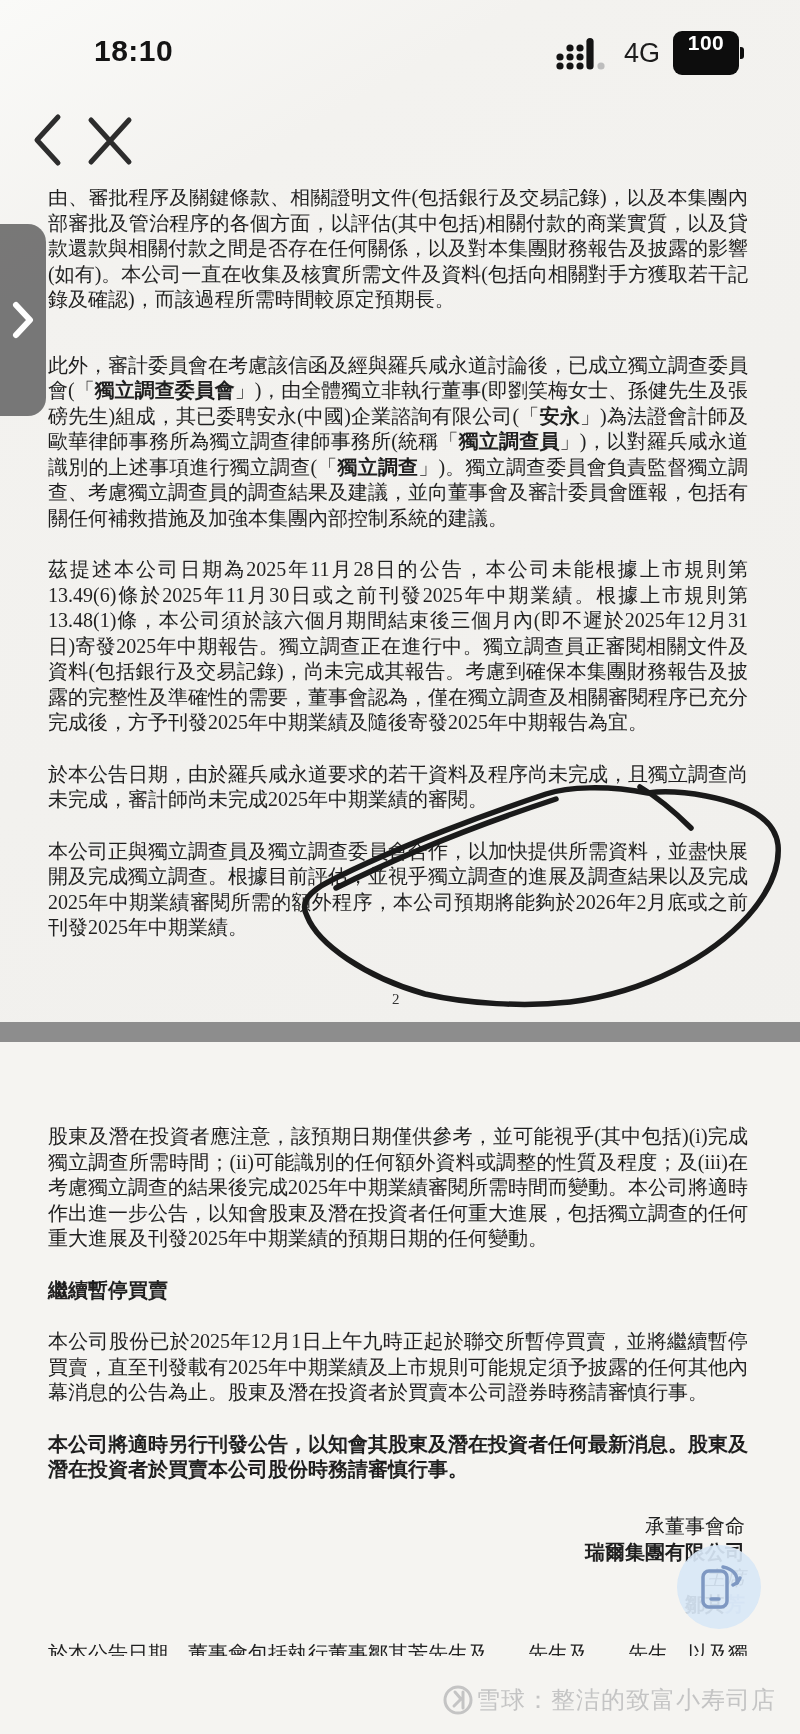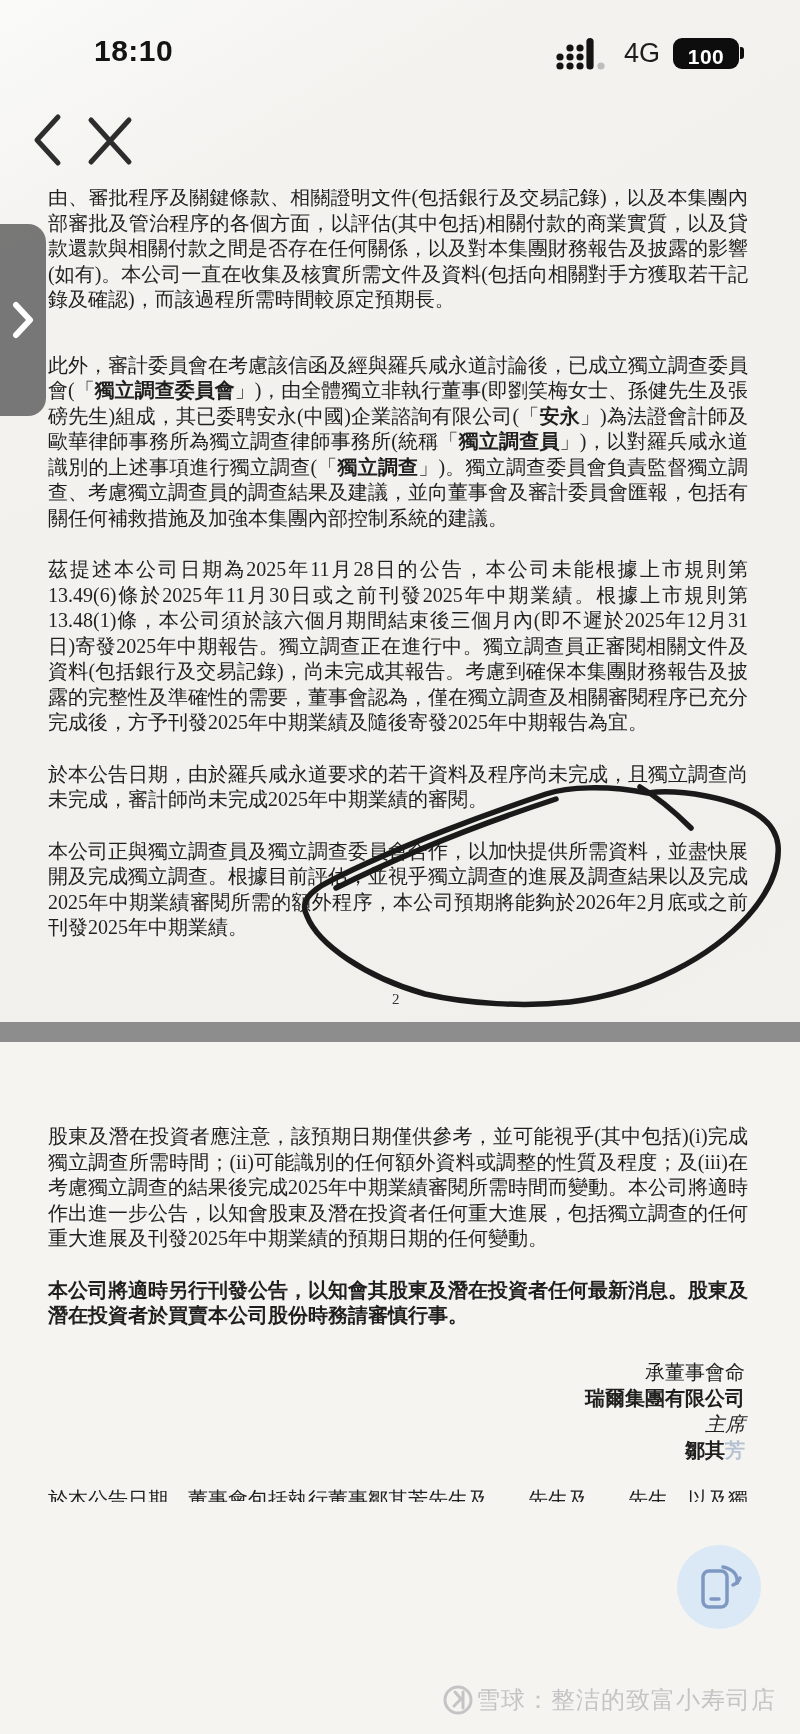--- a/index.html
+++ b/index.html
@@ -5,22 +5,22 @@
   html,body{margin:0;padding:0;background:#e8e7e5;}
   .screen{position:relative;width:800px;height:1734px;overflow:hidden;
     background:linear-gradient(150deg,#fafaf8 0%,#f3f2ef 14%,#f1f0ed 60%,#f2f1ee 100%);
     font-family:"Liberation Serif",serif;color:#222;}
   
   .statusbar{position:absolute;top:32px;left:0;right:6px;height:42px;}
   .time{position:absolute;left:94px;top:2px;font-family:"Liberation Sans",sans-serif;
     font-size:30px;font-weight:600;color:#141414;letter-spacing:.5px;}
   .status-right{position:absolute;right:50px;top:0;height:42px;display:flex;align-items:center;gap:13px;}
   .net-label{font-family:"Liberation Sans",sans-serif;font-size:27px;color:#1c1c1c;}
-  .battery{position:relative;width:66px;height:31px;background:#0d0d0d;border-radius:9px;
-    display:flex;align-items:flex-end;justify-content:center;}
+  .battery{position:relative;width:66px;height:44px;background:#0d0d0d;border-radius:9px;
+    display:flex;align-items:flex-start;justify-content:center;}
   .battery span{font-family:"Liberation Sans",sans-serif;font-size:21px;font-weight:700;color:#fff;letter-spacing:.5px;}
   .battery-cap{width:4px;height:12px;background:#0d0d0d;border-radius:0 3px 3px 0;margin-left:1px;}
   
   .navbar{position:absolute;top:112px;left:0;right:0;height:62px;}
   .nav-btn{position:absolute;top:0;background:none;border:none;padding:0;cursor:pointer;}
   .nav-back{left:28px;}
   .nav-close{left:84px;top:2px;}
   
   .drawer{position:absolute;left:0;top:224px;width:46px;height:192px;background:rgba(109,109,109,.92);
     border-radius:0 18px 18px 0;display:flex;align-items:center;justify-content:center;border:none;cursor:pointer;}
@@ -115,20 +115,22 @@
     <p><span class="">於本公告日期，由於羅兵咸永道要求的若干資料及程序尚未完成，且獨立調查尚未完成，審計師尚未完成2025年中期業績的審閱。</span></p>
     <p><span class="">本公司正與獨立調查員及獨立調查委員會合作，以加快提供所需資料，並盡快展開及完成獨立調查。根據目前評估，並視乎獨立調查的進展及調查結果以及完成2025年中期業績審閱所需的額外程序，本公司預期將能夠於2026年2月底或之前刊發2025年中期業績。</span></p>
   </div>
 
   <div class="pagenum">2</div>
   <div class="band"></div>
   <div class="page2-bg"></div>
 
   <div class="doc doc-page2">
     <p><span class="">股東及潛在投資者應注意，該預期日期僅供參考，並可能視乎(其中包括)(i)完成獨立調查所需時間；(ii)可能識別的任何額外資料或調整的性質及程度；及(iii)在考慮獨立調查的結果後完成2025年中期業績審閱所需時間而變動。本公司將適時作出進一步公告，以知會股東及潛在投資者任何重大進展，包括獨立調查的任何重大進展及刊發2025年中期業績的預期日期的任何變動。</span></p>
+    <p class="heading">繼續暫停買賣</p>
+    <p><span class="">本公司股份已於2025年12月1日上午九時正起於聯交所暫停買賣，並將繼續暫停買賣，直至刊發載有2025年中期業績及上市規則可能規定須予披露的任何其他內幕消息的公告為止。股東及潛在投資者於買賣本公司證券時務請審慎行事。</span></p>
     <p class="p-bold"><span class="">本公司將適時另行刊發公告，以知會其股東及潛在投資者任何最新消息。股東及潛在投資者於買賣本公司股份時務請審慎行事。</span></p>
     <div class="sig">
       <div>承董事會命</div>
       <div class="company">瑞爾集團有限公司</div>
       <div class="title">主席</div>
       <div class="name"><span class="">鄒其</span><span class="l">芳</span></div>
     </div>
     <div class="clip-bottom">於本公告日期，董事會包括執行董事鄒其芳先生及……先生及……先生，以及獨立非執行董事……</div>
   </div>
 

